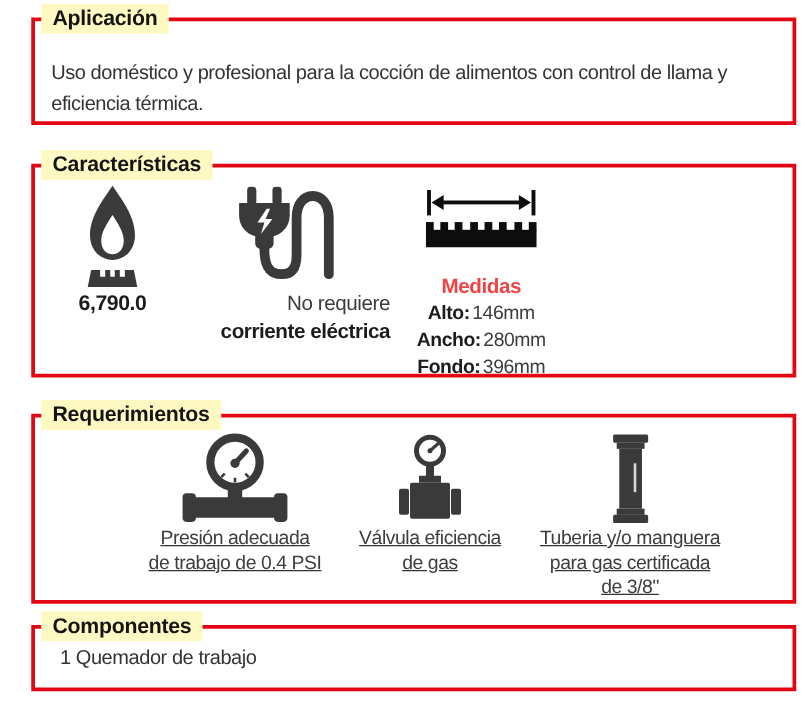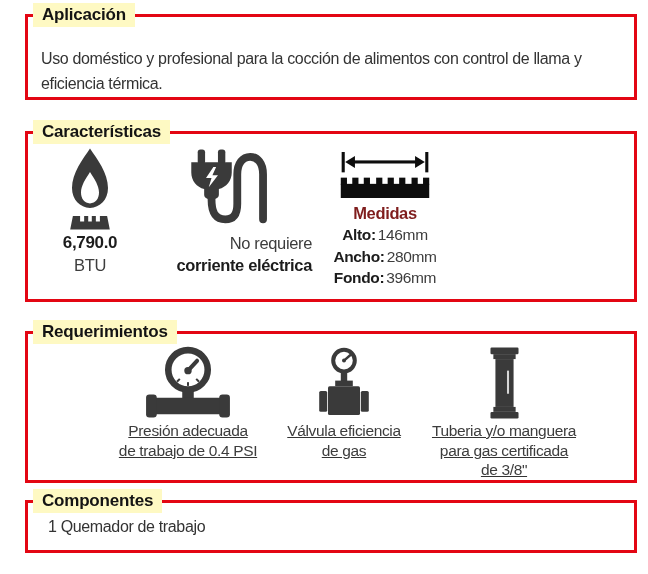--- a/index.html
+++ b/index.html
@@ -31,21 +31,21 @@
   .feature{text-align:center;}
   .f-btu{width:112px;}
   .f-power{width:166px;text-align:right;}
   .f-install{width:176px;}
   .f-medidas{width:146px;}
   .icon-area{display:flex;align-items:center;justify-content:center;height:86px;}
   .f-medidas .icon-area{height:48px;align-items:flex-start;padding-top:6px;}
   .cap{font-size:16.5px;line-height:22px;color:#3d3d3d;}
   .cap .bold,.cap b{font-weight:bold;color:#1c1c1c;}
   .btu-value{font-size:17px;font-weight:bold;color:#1c1c1c;line-height:22px;}
-  .medidas-heading{font-weight:bold;font-size:16.5px;line-height:22px;color:#7f1d1d;margin-top:2px;}
+  .medidas-heading{font-weight:bold;font-size:16.5px;line-height:22px;color:#ef4444;margin-top:18px;}
   .spec-line{font-size:15.5px;line-height:21.5px;}
   .spec-label{font-weight:bold;color:#1c1c1c;}
   .spec-value{color:#3d3d3d;margin-left:2px;}
   
   .req-row{display:flex;padding:11px 0 0 74px;text-decoration:underline;}
   .req{text-align:center;}
   .req-1{width:172px;}
   .req-2{width:132px;margin-left:4px;}
   .req-3{width:180px;margin-left:4px;}
   .req .icon-area{height:76px;}
@@ -74,21 +74,20 @@
 
       <div class="feature f-btu">
         <div class="icon-area">
           <svg width="54" height="84" viewBox="0 0 60 92">
             <path class="ic-gray" fill-rule="evenodd" d="M30,1 C22,13 10,28 10,45 C10,58 19,67 30,67 C41,67 50,58 50,45 C50,28 38,13 30,1 Z M30,27 C25,35 20,42 20,50 C20,57 24,62 30,62 C36,62 40,57 40,50 C40,42 35,35 30,27 Z"></path>
             <path class="ic-gray" d="M8,91 L52,91 L49,76 L41,76 L41,82 L36.5,82 L36.5,76 L32,76 L32,82 L28,82 L28,76 L23.5,76 L23.5,82 L19,82 L19,76 L11,76 Z"></path>
           </svg>
         </div>
         <div class="cap">
           <div class="btu-value">6,790.0</div>
-          <div>BTU</div>
         </div>
       </div>
 
       <div class="feature f-power">
         <div class="icon-area">
           <svg width="92" height="80" viewBox="0 0 100 86">
             <rect class="ic-gray" x="16" y="0" width="8" height="16" rx="3"></rect>
             <rect class="ic-gray" x="38" y="0" width="8" height="16" rx="3"></rect>
             <path class="ic-gray" d="M9,14 H53 V25 C53,34 47,41 39,43 L39,49 C39,52 36.5,54 33.5,54 H28.5 C25.5,54 23,52 23,49 L23,43 C15,41 9,34 9,25 Z"></path>
             <path class="ic-white" d="M33,19 L25,31 H31 L28,41 L38,28 H32 L36,19 Z"></path>

